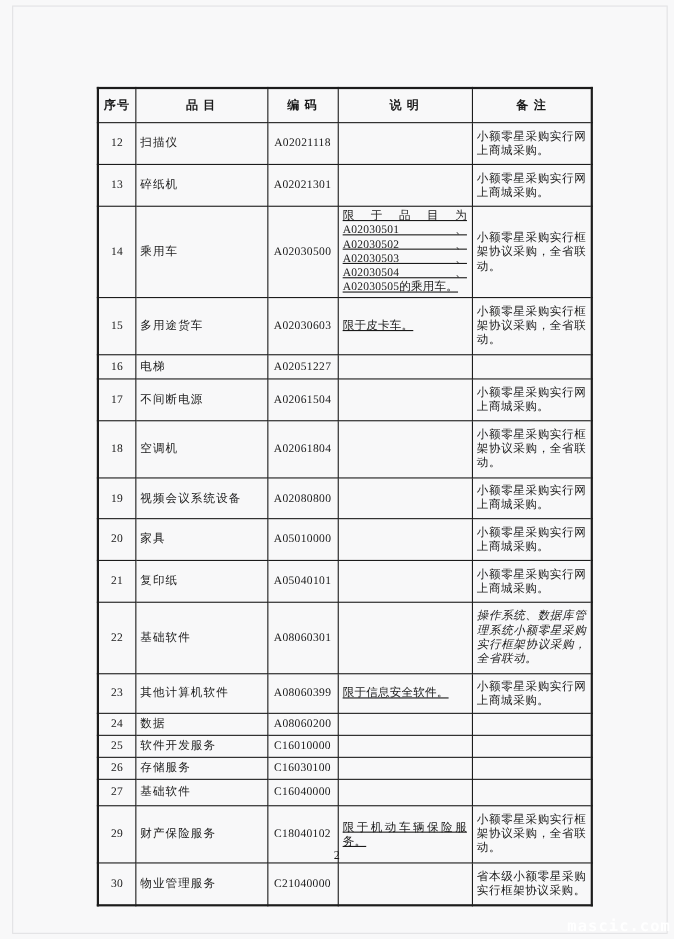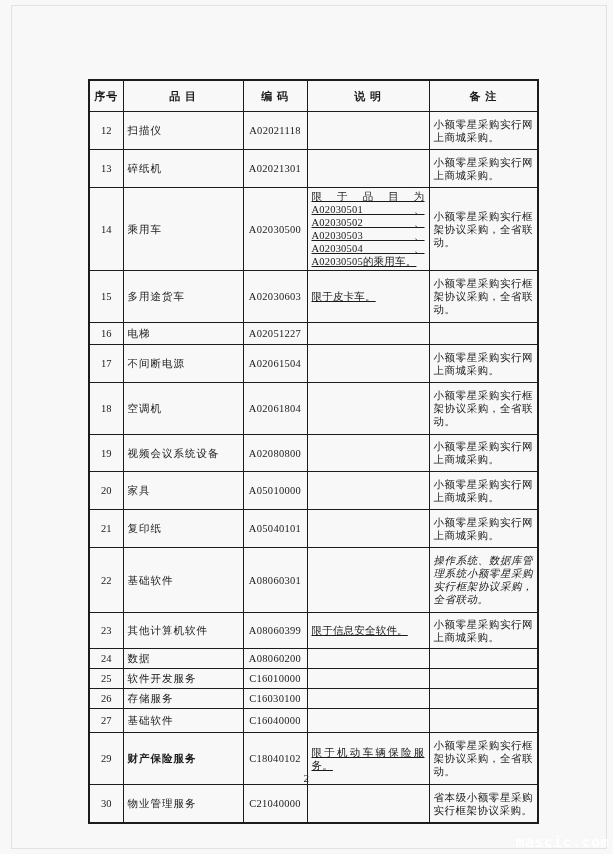--- a/index.html
+++ b/index.html
@@ -205,21 +205,21 @@
         </tr>
         <tr>
           <td class="c-no" style="height: 19px;">27</td>
           <td class="c-item" style="height: 19px;">基础软件</td>
           <td class="c-code" style="height: 19px;">C16040000</td>
           <td class="c-desc" style="height: 19px;"></td>
           <td class="c-note" style="height: 19px;"></td>
         </tr>
         <tr>
           <td class="c-no" style="height: 47px;">29</td>
-          <td class="c-item" style="height: 47px; font-weight: bold;">财产保险服务</td>
+          <td class="c-item" style="height: 47px;">财产保险服务</td>
           <td class="c-code" style="height: 47px;">C18040102</td>
           <td class="c-desc" style="height: 47px;">限于机动车辆保险服务。</td>
           <td class="c-note" style="height: 47px;">小额零星采购实行框架协议采购，全省联动。</td>
         </tr>
         <tr>
           <td class="c-no" style="height: 33px;">30</td>
           <td class="c-item" style="height: 33px;">物业管理服务</td>
           <td class="c-code" style="height: 33px;">C21040000</td>
           <td class="c-desc" style="height: 33px;"></td>
           <td class="c-note" style="height: 33px;">省本级小额零星采购实行框架协议采购。</td>

